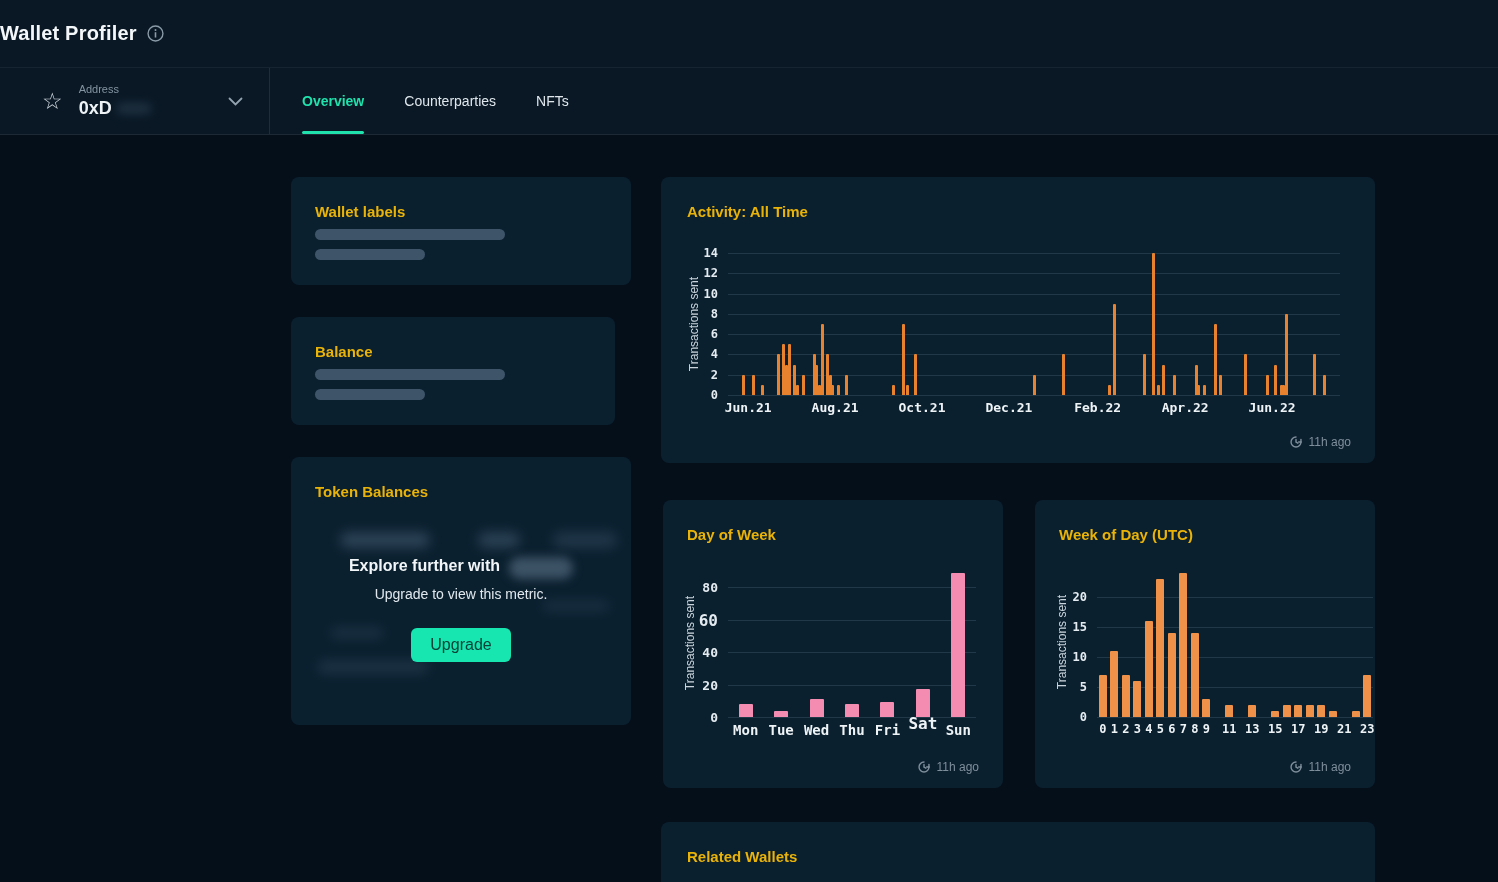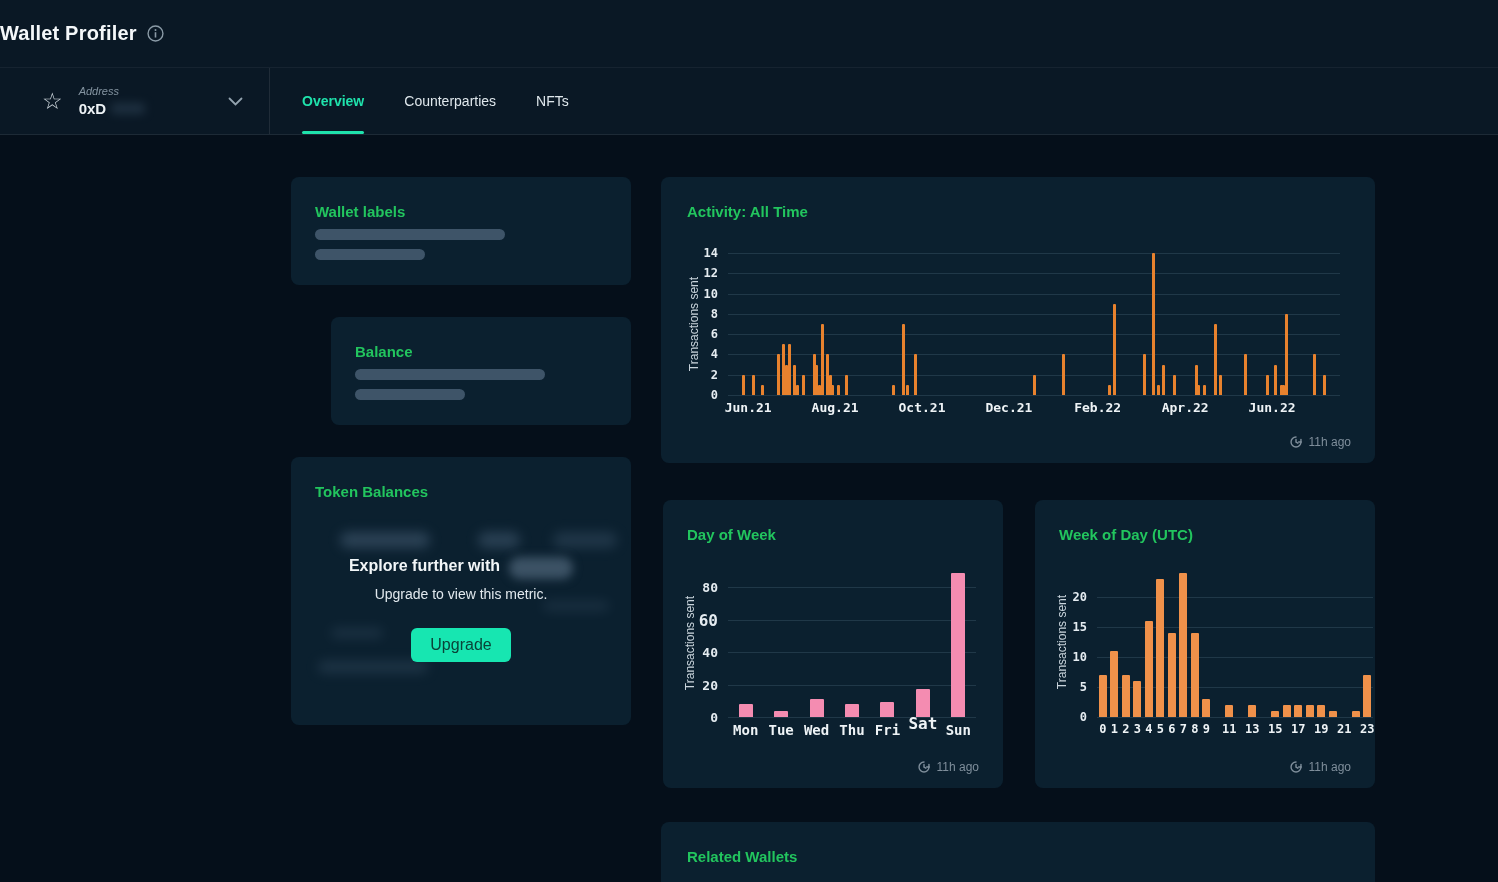--- a/index.html
+++ b/index.html
@@ -12,33 +12,33 @@
   .page-title{font-size:20px;font-weight:700;margin:0;color:#f4f7f9;letter-spacing:.2px;}
   .info-icon{margin-left:10px;display:inline-flex;align-items:center;}
 
   
   .subheader{position:absolute;top:68px;left:0;right:0;height:67px;background:#0a1825;
              border-bottom:1px solid rgba(255,255,255,.08);display:flex;box-sizing:border-box;}
   .address-box{width:270px;border-right:1px solid rgba(255,255,255,.09);display:flex;align-items:center;
                padding:0 16px 0 42px;box-sizing:border-box;cursor:pointer;position:relative;}
   .star{font-size:23px;color:#cdd6dd;margin-right:16px;line-height:1;cursor:pointer;}
   .addr-col{display:flex;flex-direction:column;gap:3px;}
-  .addr-label{font-size:11px;color:#8494a1;font-style:italic;}
-  .addr-value{font-size:15px;font-weight:600;color:#eef3f6;display:flex;align-items:center;}
+  .addr-label{font-size:11px;color:#8494a1;}
+  .addr-value{font-size:18px;font-weight:600;color:#eef3f6;display:flex;align-items:center;}
   .addr-blur{display:inline-block;width:34px;height:11px;margin-left:5px;background:#33495c;
              filter:blur(5px);opacity:.5;border-radius:4px;}
   .chev{position:absolute;right:26px;top:50%;transform:translateY(-50%);}
   .tabs{display:flex;align-items:stretch;margin-left:32px;gap:40px;}
   .tab{display:flex;align-items:center;font-size:14px;color:#dfe7ec;cursor:pointer;position:relative;font-weight:500;}
   .tab.active{color:#1fe2ac;font-weight:600;}
   .tab.active::after{content:"";position:absolute;left:0;right:0;bottom:0;height:3px;background:#1fe2ac;border-radius:2px;}
 
   
   .card{position:absolute;background:#0b202f;border-radius:8px;}
-  .card-title{position:absolute;left:24px;top:26px;font-size:15px;font-weight:700;color:#22c55e;margin:0;}
+  .card-title{position:absolute;left:24px;top:26px;font-size:15px;font-weight:700;color:#eab308;margin:0;}
   .skel{position:absolute;height:11px;border-radius:6px;background:#3e5468;}
 
   
   .tb-blur{position:absolute;border-radius:9px;background:#31485c;filter:blur(6px);}
   .upsell{position:absolute;left:0;right:0;top:100px;display:flex;flex-direction:column;align-items:center;}
   .upsell-heading{font-size:16px;font-weight:700;color:#f2f6f8;display:flex;gap:9px;}
   .logo-blur{width:64px;height:22px;border-radius:11px;background:#3c5265;filter:blur(5px);}
   .upsell-sub{font-size:14px;color:#e2e9ee;margin-top:7px;}
   .upgrade-btn{margin-top:26px;background:#17e6b1;color:#0a4338;border:none;border-radius:6px;
                font-size:16px;padding:8px 19px;cursor:pointer;font-family:"Liberation Sans",sans-serif;}
@@ -94,21 +94,21 @@
       <div class="tab">NFTs</div>
     </nav>
   </div>
 
   <section class="card" style="left:291px;top:177px;width:340px;height:108px;">
     <h2 class="card-title">Wallet labels</h2>
     <div class="skel" style="left:24px;top:52px;width:190px;"></div>
     <div class="skel" style="left:24px;top:72px;width:110px;"></div>
   </section>
 
-  <section class="card" style="left:291px;top:317px;width:300px;height:108px;margin-left:40px;">
+  <section class="card" style="left:291px;top:317px;width:324px;height:108px;">
     <h2 class="card-title">Balance</h2>
     <div class="skel" style="left:24px;top:52px;width:190px;"></div>
     <div class="skel" style="left:24px;top:72px;width:110px;"></div>
   </section>
 
   <section class="card" style="left:291px;top:457px;width:340px;height:268px;">
     <h2 class="card-title">Token Balances</h2>
     <div class="tb-blur" style="left:49px;top:75px;width:90px;height:16px;opacity:.85;"></div>
     <div class="tb-blur" style="left:187px;top:75px;width:42px;height:16px;opacity:.8;"></div>
     <div class="tb-blur" style="left:262px;top:75px;width:64px;height:16px;opacity:.55;"></div>

